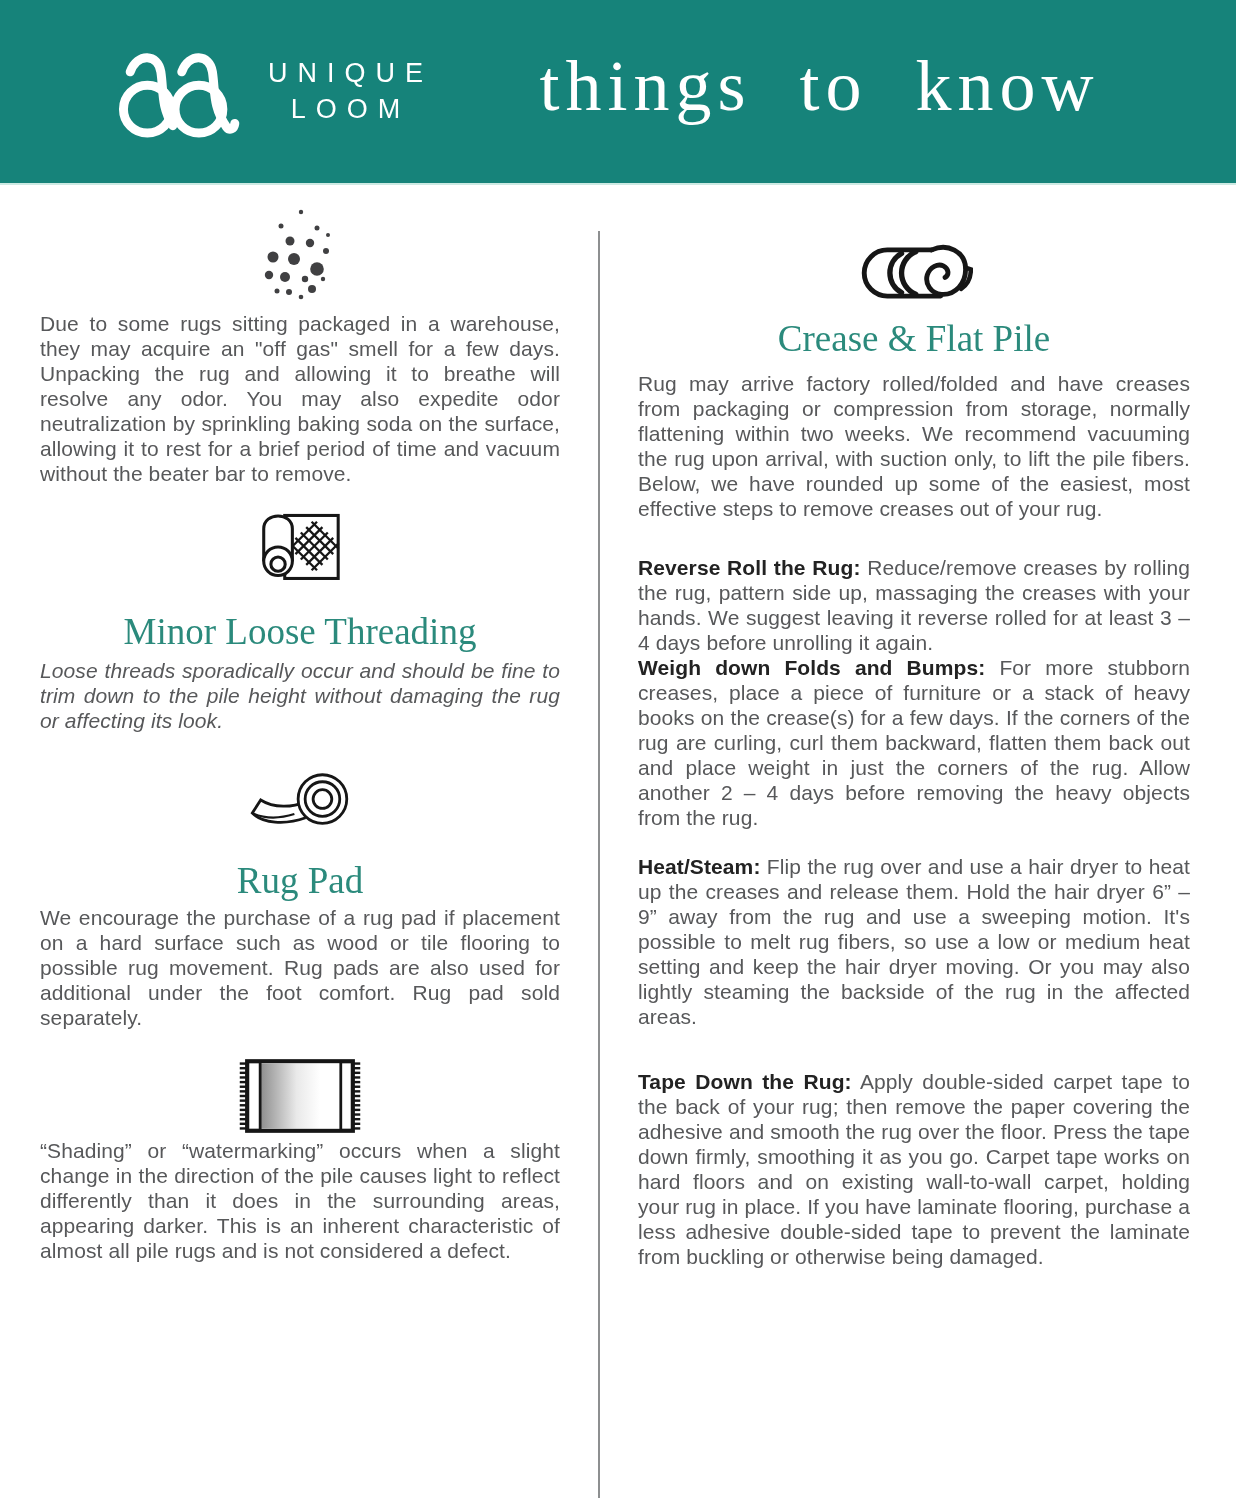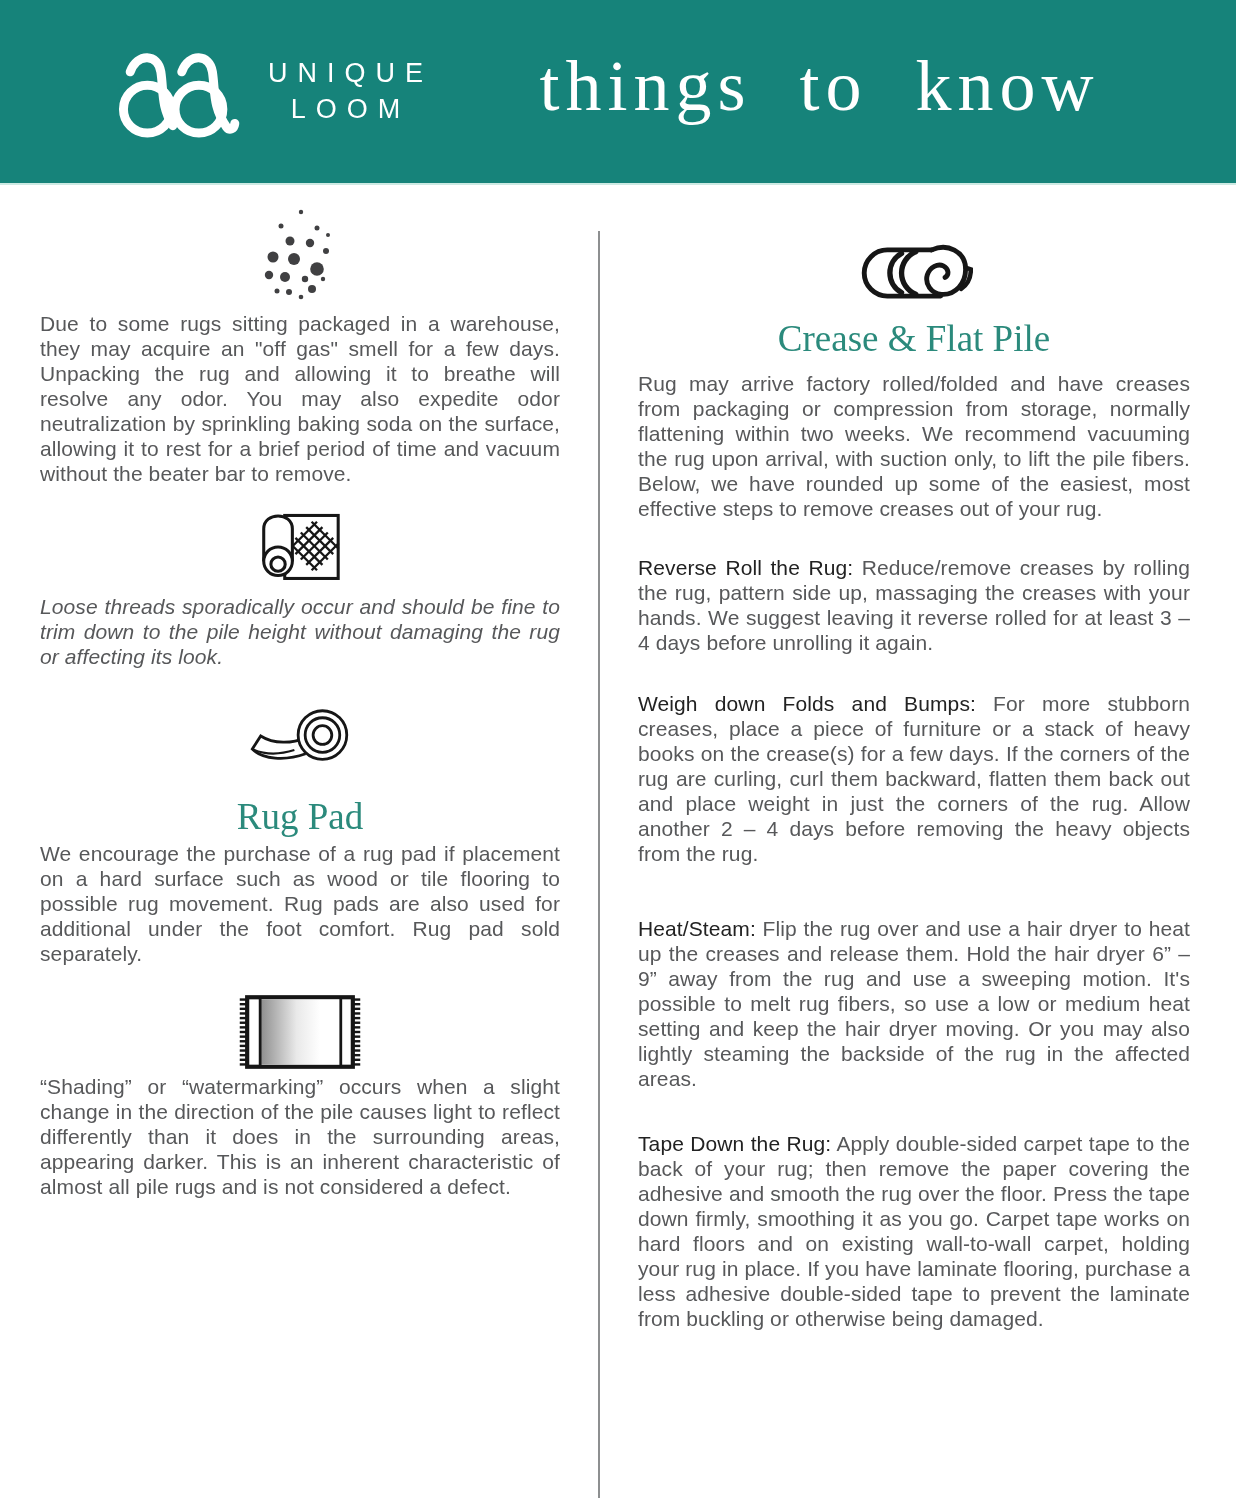--- a/index.html
+++ b/index.html
@@ -41,40 +41,40 @@
   .h-teal{
     font-family:"Liberation Serif", serif;font-weight:400;
     color:var(--heading-teal,#2b8a7c);
     text-align:center;font-size:37px;line-height:40px;margin:0;
   }
   .body-text{
     color:#57585a;font-size:21px;line-height:25px;
     text-align:justify;margin:0;letter-spacing:0.1px;
   }
   .step{margin:0;}
-  .step strong{color:#222222;font-weight:400;}
+  .step strong{color:#222222;font-weight:700;}
   
   .m-odor-icon{margin-top:22px;}
   .m-odor-h{margin-top:20px;}
   .m-odor-p{margin-top:8px;}
   .m-thr-icon{margin-top:18px;}
   .m-thr-h{margin-top:24px;}
   .m-thr-p{margin-top:6px;font-style:italic;}
   .m-pad-icon{margin-top:38px;}
   .m-pad-h{margin-top:32px;}
   .m-pad-p{margin-top:4px;}
   .m-shd-icon{margin-top:28px;}
   .m-shd-h{margin-top:30px;}
   .m-shd-p{margin-top:4px;}
   .m-cr-icon{margin-top:56px;}
   .m-cr-h{margin-top:14px;}
   .m-cr-p{margin-top:12px;}
   .m-step1{margin-top:34px;}
-  .m-step2{margin-top:36px;}
-  .m-step3{margin-top:50px;}
+  .m-step2{}
+  .m-step3{margin-top:24px;}
   .m-step4{margin-top:40px;}
 </style>
 </head>
 <body>
 
 <div class="page">
 
   <header class="banner">
     <div class="brand">
       <svg class="logo-mark" viewBox="0 0 190 126" fill="none" stroke="#ffffff" stroke-width="12" stroke-linecap="round">
@@ -133,20 +133,21 @@
               <line x1="-20" y1="-8" x2="20" y2="-8"></line>
             <line x1="-20" y1="0" x2="20" y2="0"></line>
               <line x1="-20" y1="8" x2="20" y2="8"></line>
               <line x1="-20" y1="16" x2="20" y2="16"></line>
           </g>
           <path d="M 8 60 L 8 26 C 8 8, 38 8, 38 26 L 38 60" fill="#ffffff"></path>
           <circle cx="23" cy="60" r="15" fill="#ffffff"></circle>
           <circle cx="23" cy="63" r="7.5" fill="#ffffff"></circle>
         </svg>
       </div>
+      <h2 class="h-teal m-thr-h">Minor Loose Threading</h2>
       <p class="body-text m-thr-p">Loose threads sporadically occur and should be fine to trim down to the pile height without damaging the rug or affecting its look.</p>
 
       <div class="icon-row m-pad-icon">
         <svg width="112" height="58" viewBox="0 0 112 62" fill="none" stroke="#161616" stroke-width="3">
           <path d="M 62 50 C 40 58, 16 56, 5 45 L 14 31 C 28 40, 48 39, 62 33" fill="#ffffff"></path>
           <path d="M 5 45 C 18 51, 34 51, 50 46" stroke-width="2.4"></path>
           <circle cx="80" cy="30" r="26" fill="#ffffff"></circle>
           <circle cx="80" cy="30" r="18.5"></circle>
           <circle cx="80" cy="30" r="10"></circle>
         </svg>

